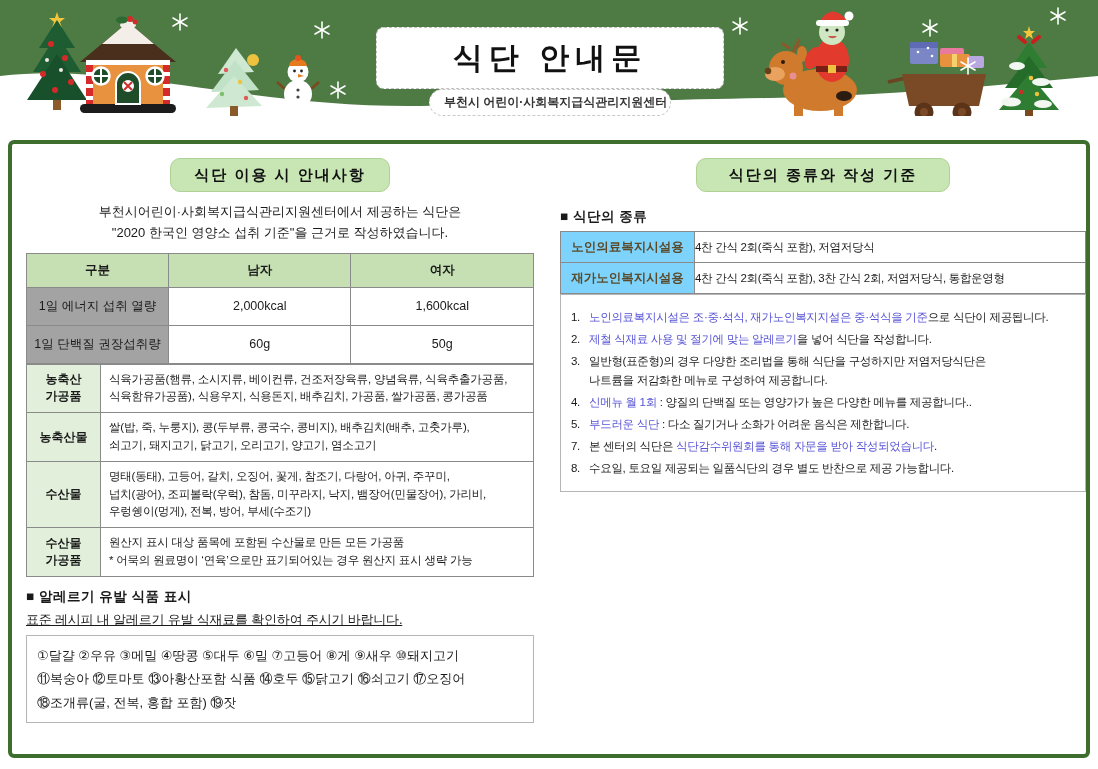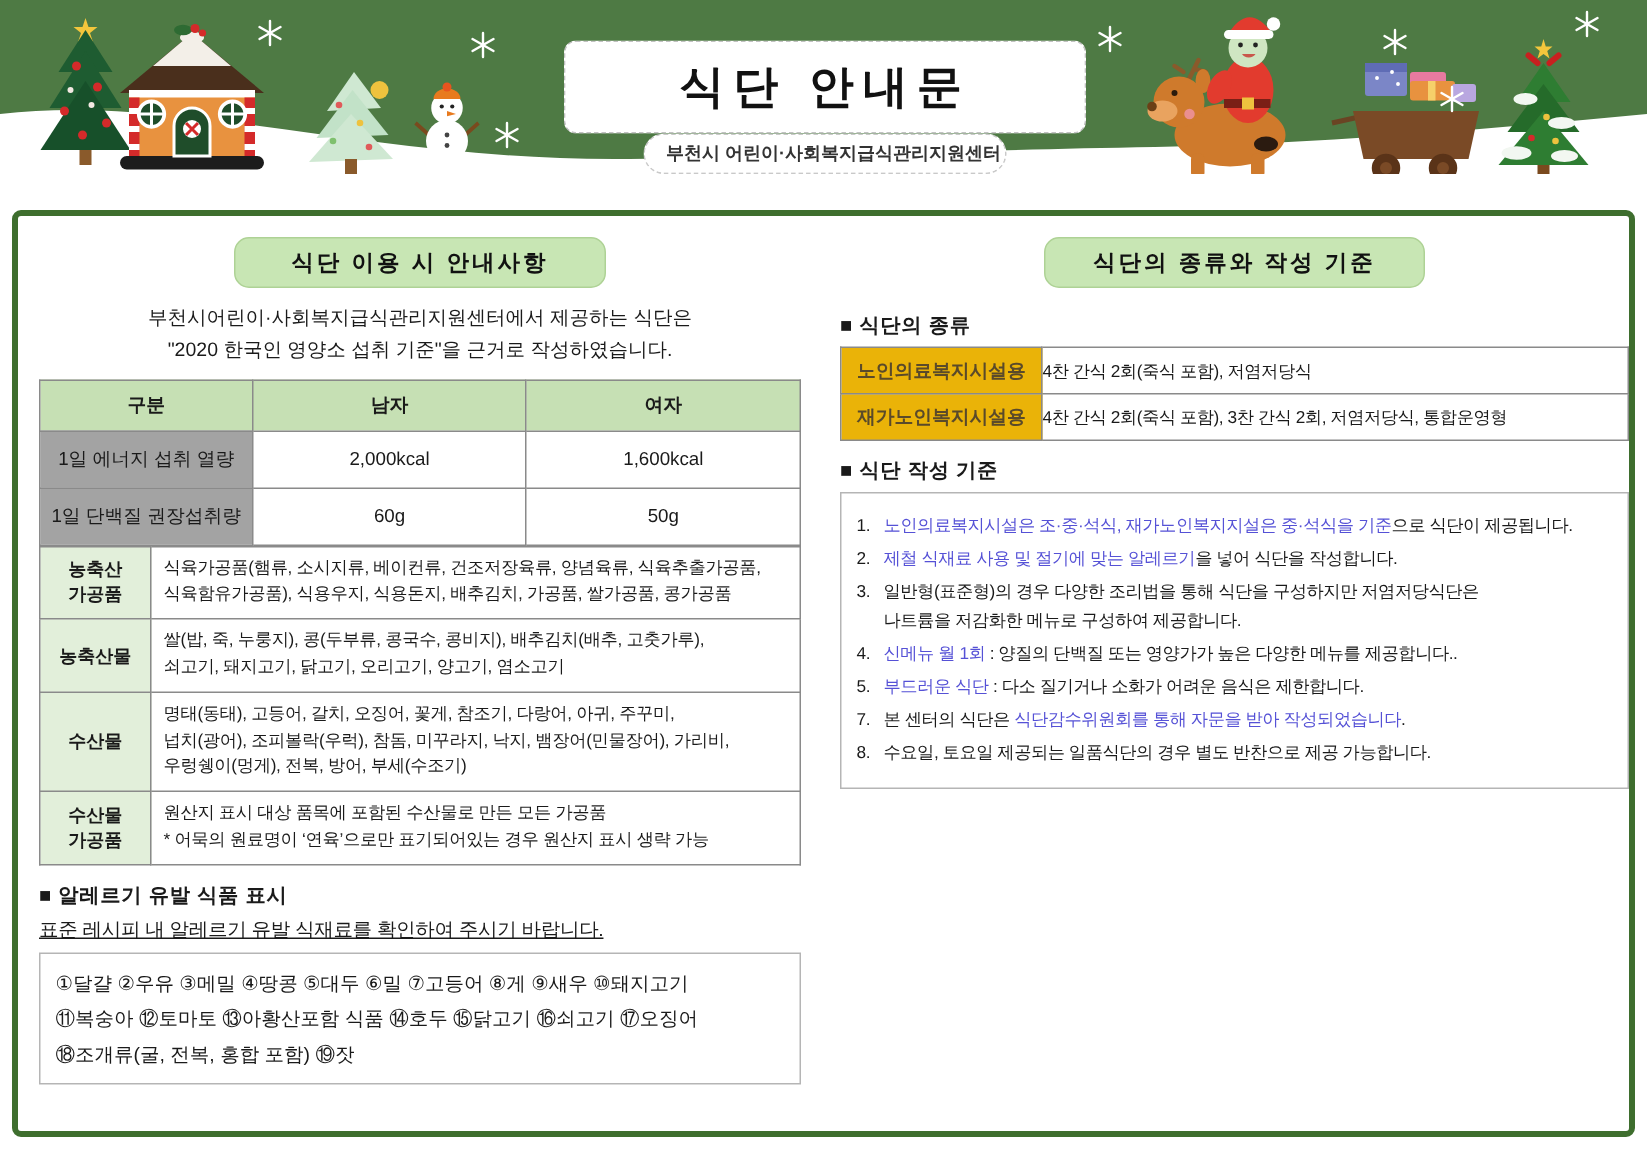--- a/index.html
+++ b/index.html
@@ -18,21 +18,21 @@
 
   
   .main-box { position:absolute; left:8px; top:140px; width:1082px; height:618px;
     border:4px solid #3e6e2e; border-radius:6px; background:#fff; }
   .col-left  { position:absolute; left:14px;  top:12px; width:508px; }
   .col-right { position:absolute; left:548px; top:12px; width:526px; }
 
   .green-head { margin:2px auto 10px; background:#c8e6b4; border:1px solid #aed295; border-radius:10px;
     height:34px; display:flex; align-items:center; justify-content:center;
     font-size:15px; font-weight:bold; letter-spacing:2px; color:#111; }
-  .green-head.w-left { width:248px; }
+  .green-head.w-left { width:220px; }
   .green-head.w-right { width:254px; }
 
   .intro { text-align:center; font-size:13px; line-height:1.6; white-space:pre-line; }
 
   table { border-collapse:collapse; width:100%; }
   td,th { border:1px solid #8a8a8a; }
 
   
   .nutri { margin-top:9px; }
   .nutri th { background:#c6e0b4; font-size:12.5px; font-weight:bold; height:34px; }
@@ -51,21 +51,21 @@
     white-space:pre-line; font-size:12px; }
   .origin td.items { padding:6px 8px; line-height:1.55; white-space:pre-line; word-break:keep-all;
     letter-spacing:-0.2px; }
 
   .allergy-desc { font-size:13px; margin:3px 0 6px; letter-spacing:-0.2px;text-decoration:underline; }
   .allergy-box { border:1px solid #b5b5b5; padding:8px 10px; font-size:13px; line-height:1.8;
     white-space:pre-line; word-break:keep-all; }
 
   
   .types td { font-size:11.5px; height:31px; }
-  .types td.tlbl { background:#eab308; width:134px; text-align:center; font-weight:bold;
+  .types td.tlbl { background:#7dd3fc; width:134px; text-align:center; font-weight:bold;
     color:#5a4a2a; font-size:12.5px; }
   .types td.tval { padding:0 0; letter-spacing:-0.3px; white-space:nowrap; }
 
   .criteria-box { border:1px solid #b5b5b5; padding:10px 10px; }
   .crit-row { display:flex; margin:3px 0; font-size:11.5px; line-height:1.65; letter-spacing:-0.3px; }
   .crit-num { width:18px; flex:none; }
   .crit-text { flex:1; white-space:pre-line; word-break:keep-all; }
   .blue { color:#5551d6; }
 
   .new-menu { display:flex; align-items:center; margin-top:13px; gap:4px; }
@@ -322,21 +322,20 @@
         <td class="tlbl">노인의료복지시설용</td>
         <td class="tval">4찬 간식 2회(죽식 포함), 저염저당식</td>
       </tr>
       <tr>
         <td class="tlbl">재가노인복지시설용</td>
         <td class="tval">4찬 간식 2회(죽식 포함), 3찬 간식 2회, 저염저당식, 통합운영형</td>
       </tr>
     </tbody>
       </table>
 
-    <div class="sec-head">■ 식단 작성 기준</div>
     <div class="criteria-box">
       <div class="crit-row">
         <span class="crit-num">1.</span>
         <div class="crit-text"><span></span><span class="blue">노인의료복지시설은 조·중·석식, 재가노인복지지설은 중·석식을 기준</span><span>으로 식단이 제공됩니다.</span></div>
       </div>
       <div class="crit-row">
         <span class="crit-num">2.</span>
         <div class="crit-text"><span></span><span class="blue">제철 식재료 사용 및 절기에 맞는 알레르기</span><span>을 넣어 식단을 작성합니다.</span></div>
       </div>
       <div class="crit-row">

